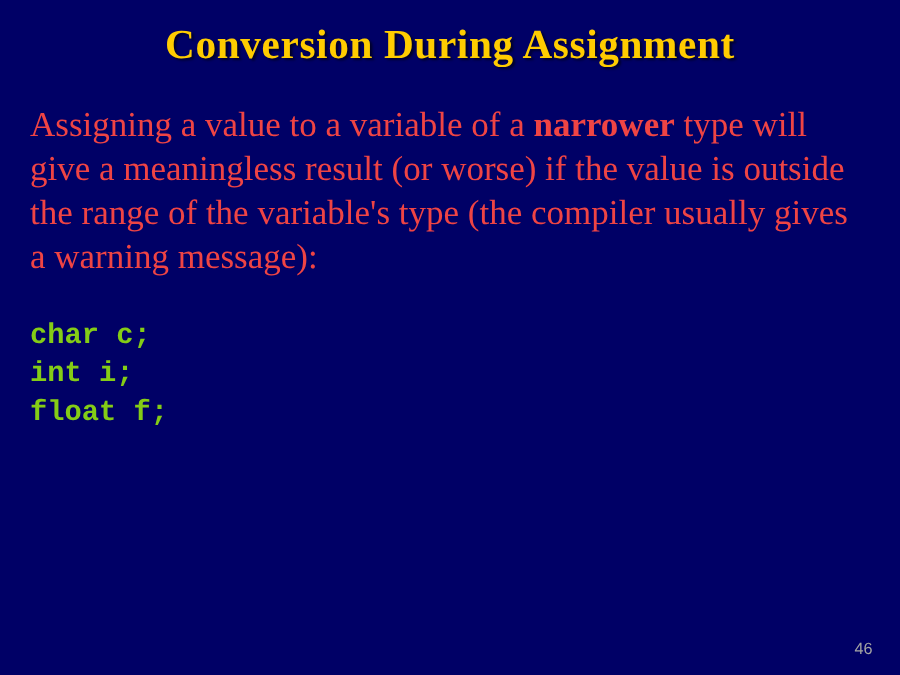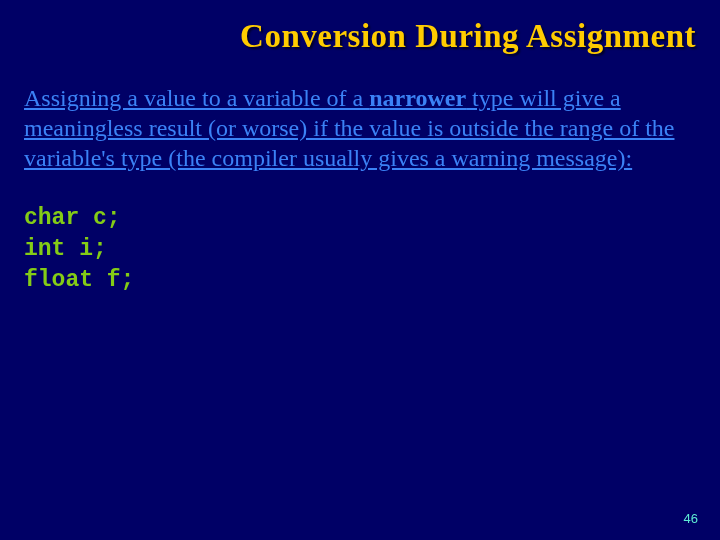--- a/index.html
+++ b/index.html
@@ -12,50 +12,49 @@
   }
   .slide {
     width: 720px;
     height: 540px;
     padding: 18px 24px 18px 24px;
     position: relative;
   }
   .title {
     font-size: 33px;
     font-weight: bold;
-    text-align: right;
+    text-align: center;
     color: #ffcc00;
     text-shadow: 2px 2px 2px rgba(0,0,0,0.6);
     margin-bottom: 28px;
     letter-spacing: 0.5px;
   }
   .paragraph {
-    font-size: 24px;
+    font-size: 28px;
     line-height: 1.25;
-    color: #3b82f6;
+    color: #ef4444;
     margin-bottom: 30px;
-    text-decoration: underline;
   }
   .paragraph b { font-weight: bold; }
   .code-block {
     font-family: 'Courier New', Courier, monospace;
     font-size: 23px;
     font-weight: bold;
     color: #84cc16;
     white-space: pre;
     line-height: 1.35;
     margin-bottom: 30px;
   }
   .page-num {
     position: absolute;
     bottom: 14px;
     right: 22px;
     font-family: Arial, Helvetica, sans-serif;
     font-size: 13px;
-    color: #5eead4;
+    color: #a3a3a3;
   }
 </style>
 </head>
 <body>
 
 <div class="slide">
   <h1 class="title">Conversion During Assignment</h1>
 
   <p class="paragraph">
     <span>Assigning a value to a variable of a </span><b>narrower</b><span> type will give a meaningless result (or worse) if the value is outside the range of the variable's type (the compiler usually gives a warning message):</span>

